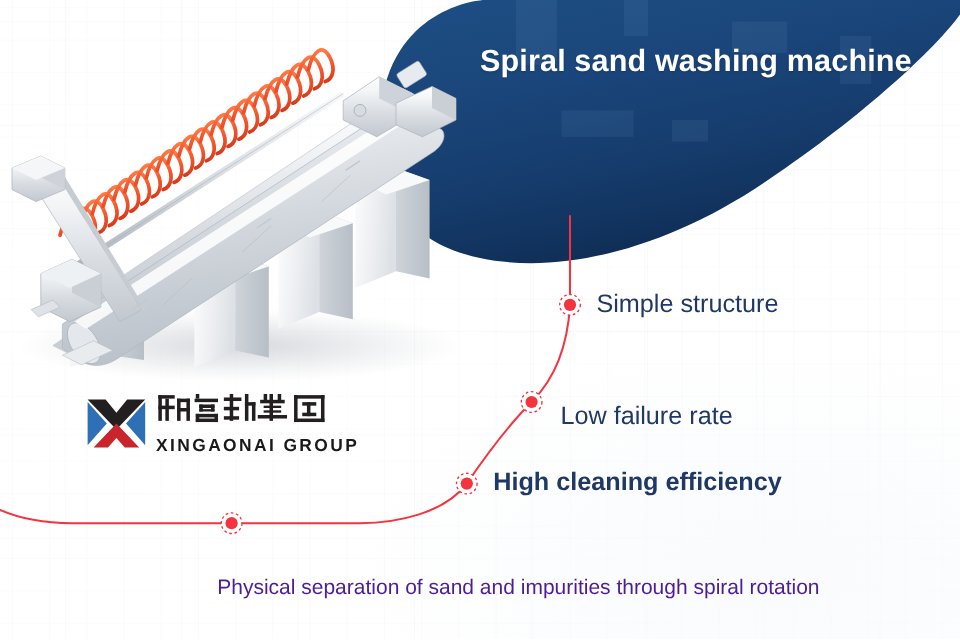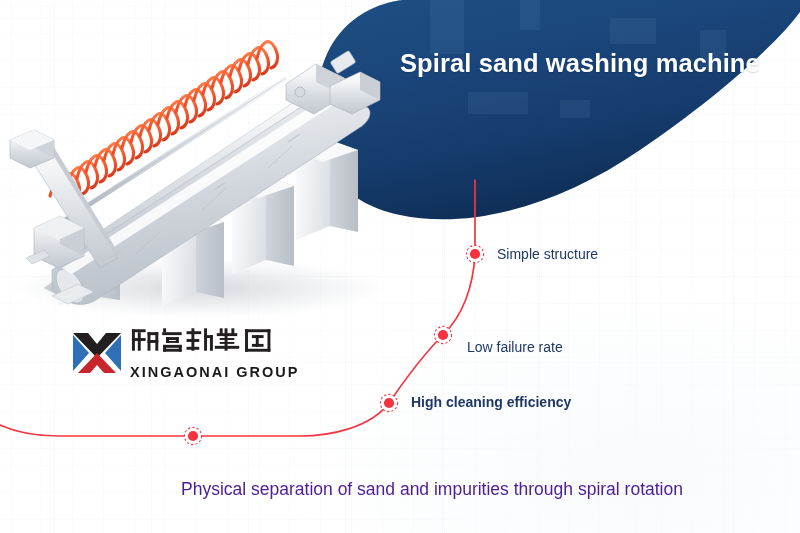--- a/index.html
+++ b/index.html
@@ -48,28 +48,27 @@
     left: 400px;
     top: 34px;
     width: 380px;
     color: #ffffff;
     font-size: 25.5px;
     font-weight: bold;
     letter-spacing: 0.1px;
     line-height: 34px;
     white-space: nowrap;
     text-shadow: 0 1px 2px rgba(0,0,0,0.18);
-    margin-top: 12px;
   }
 
   
   .feature-label {
     position: absolute;
     color: #1f3864;
-    font-size: 14px;
+    font-size: 21px;
     line-height: 26px;
     white-space: nowrap;
   }
   #feature-0 { left: 497px; top: 241px; }
   #feature-1 { left: 467px; top: 322px; margin-top: 12px; }
   #feature-2 { left: 411px; top: 389px; font-weight: bold; }
 
   
   #caption {
     position: absolute;

